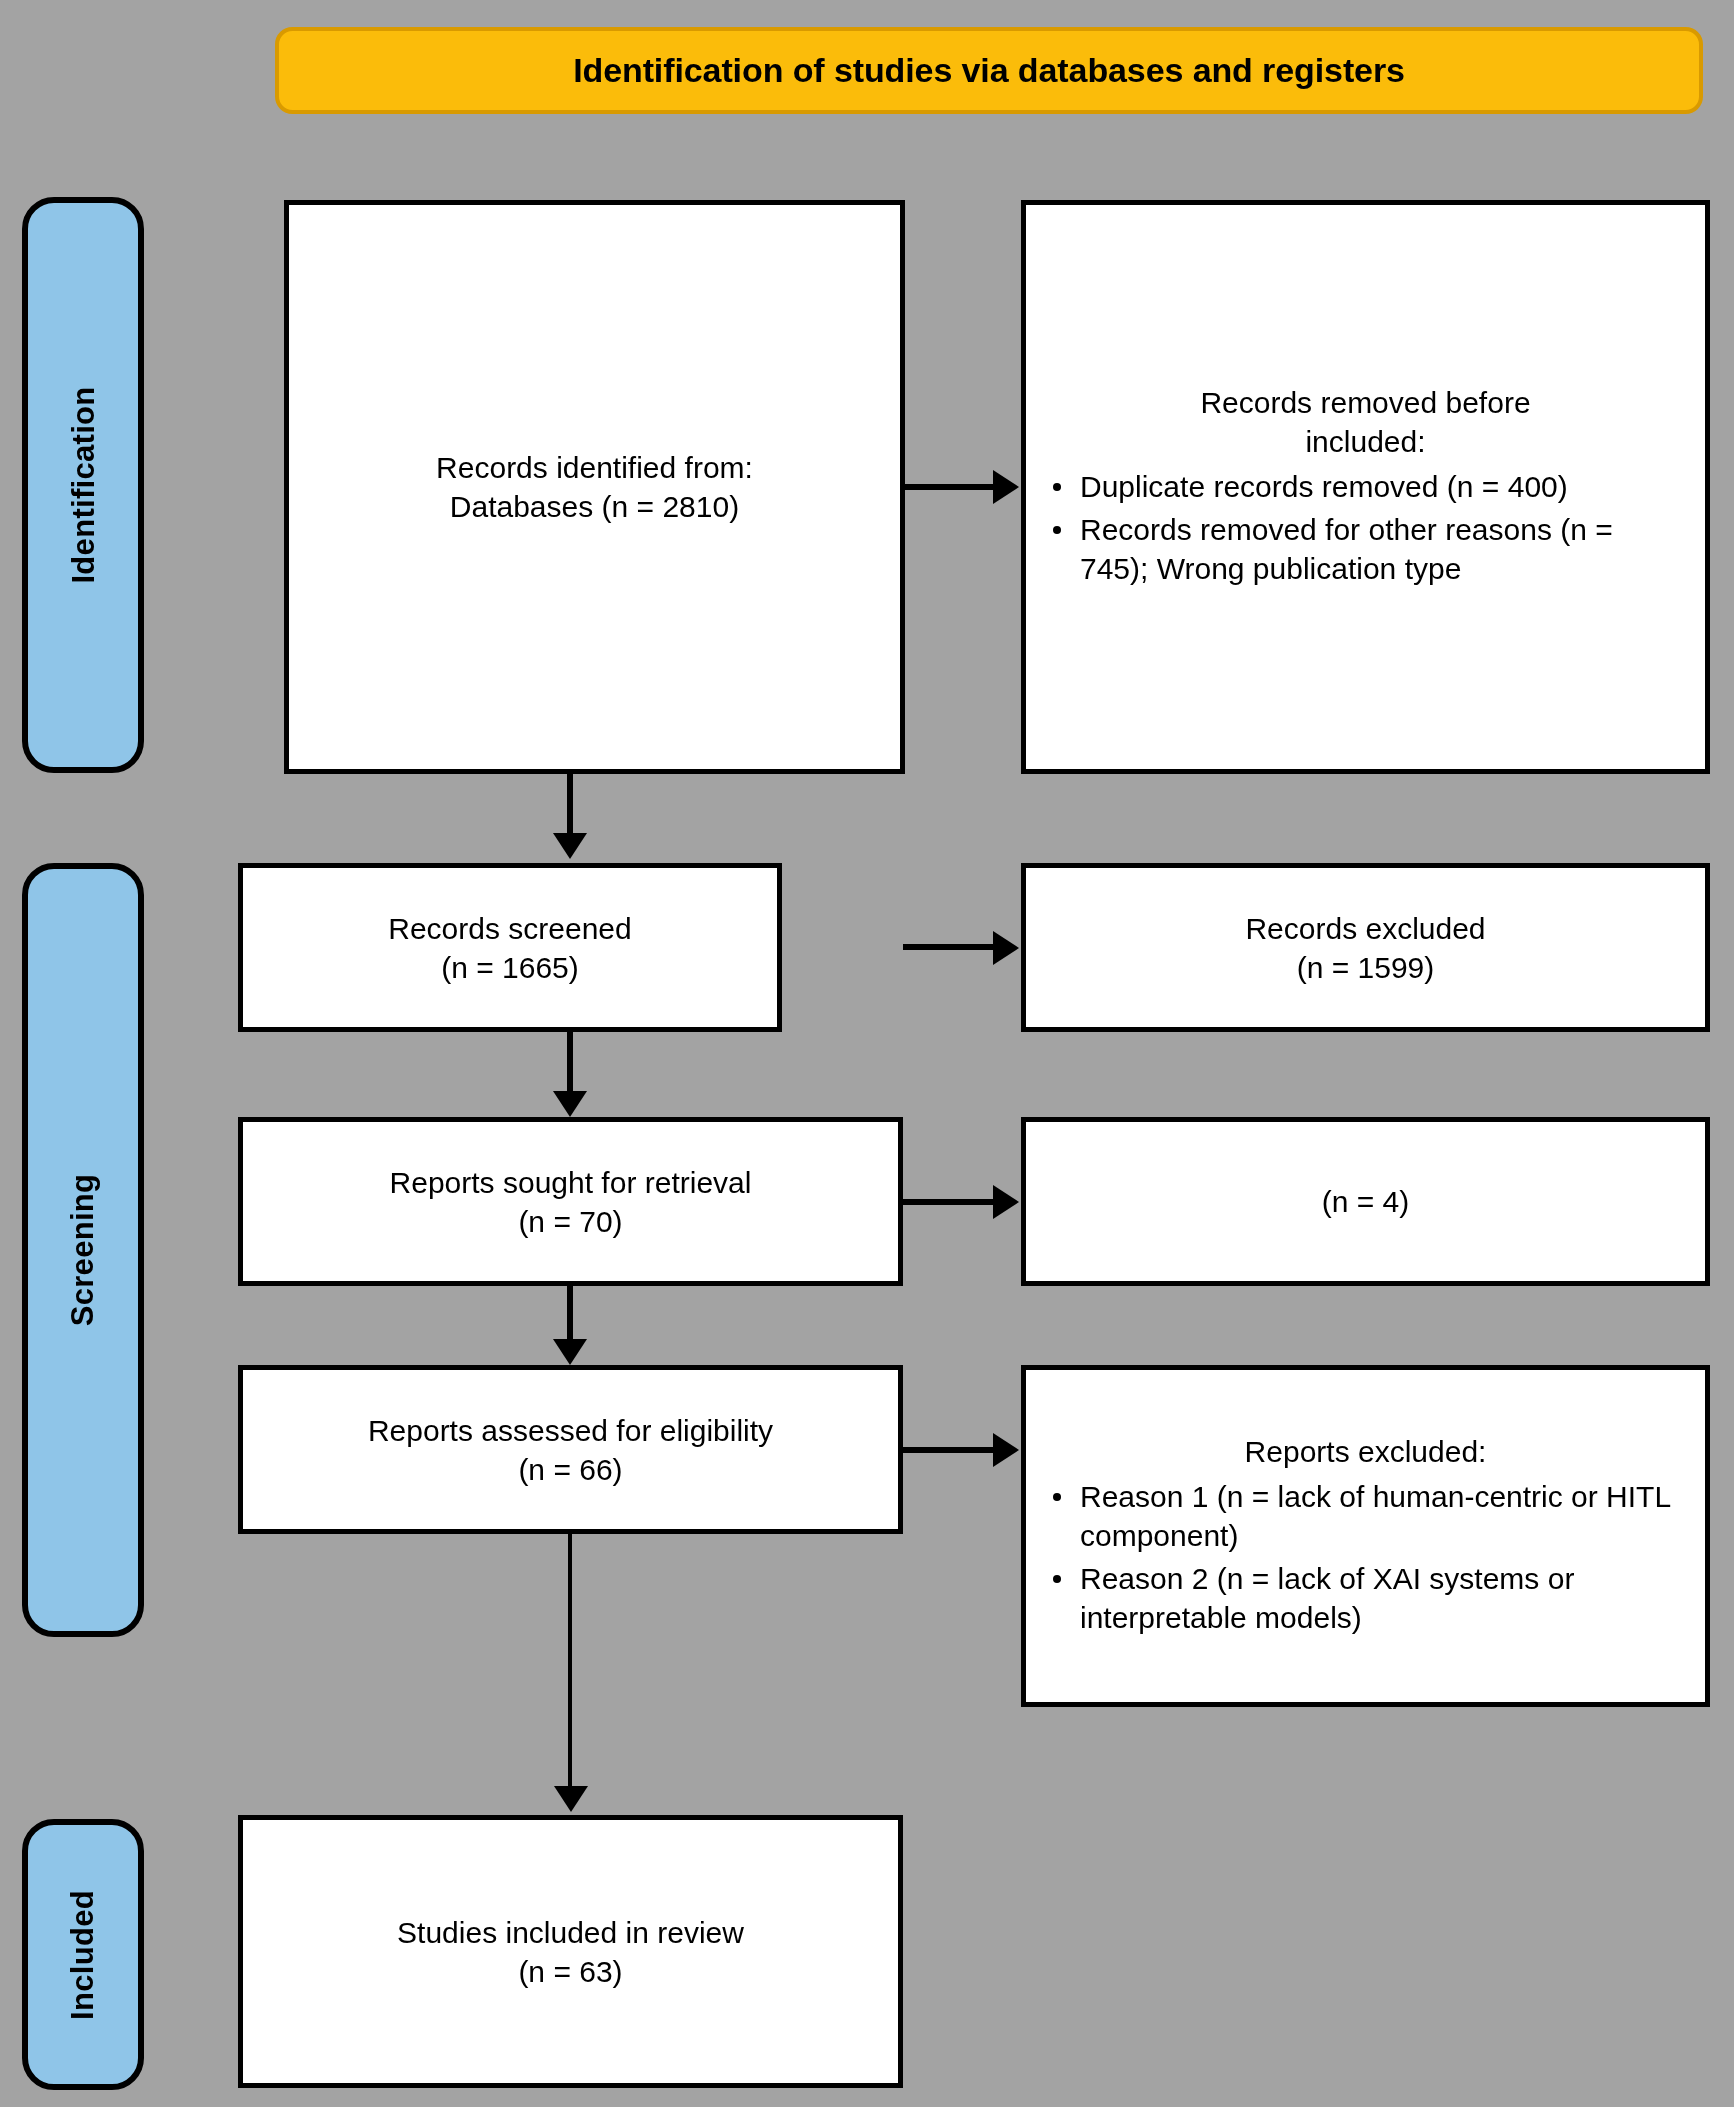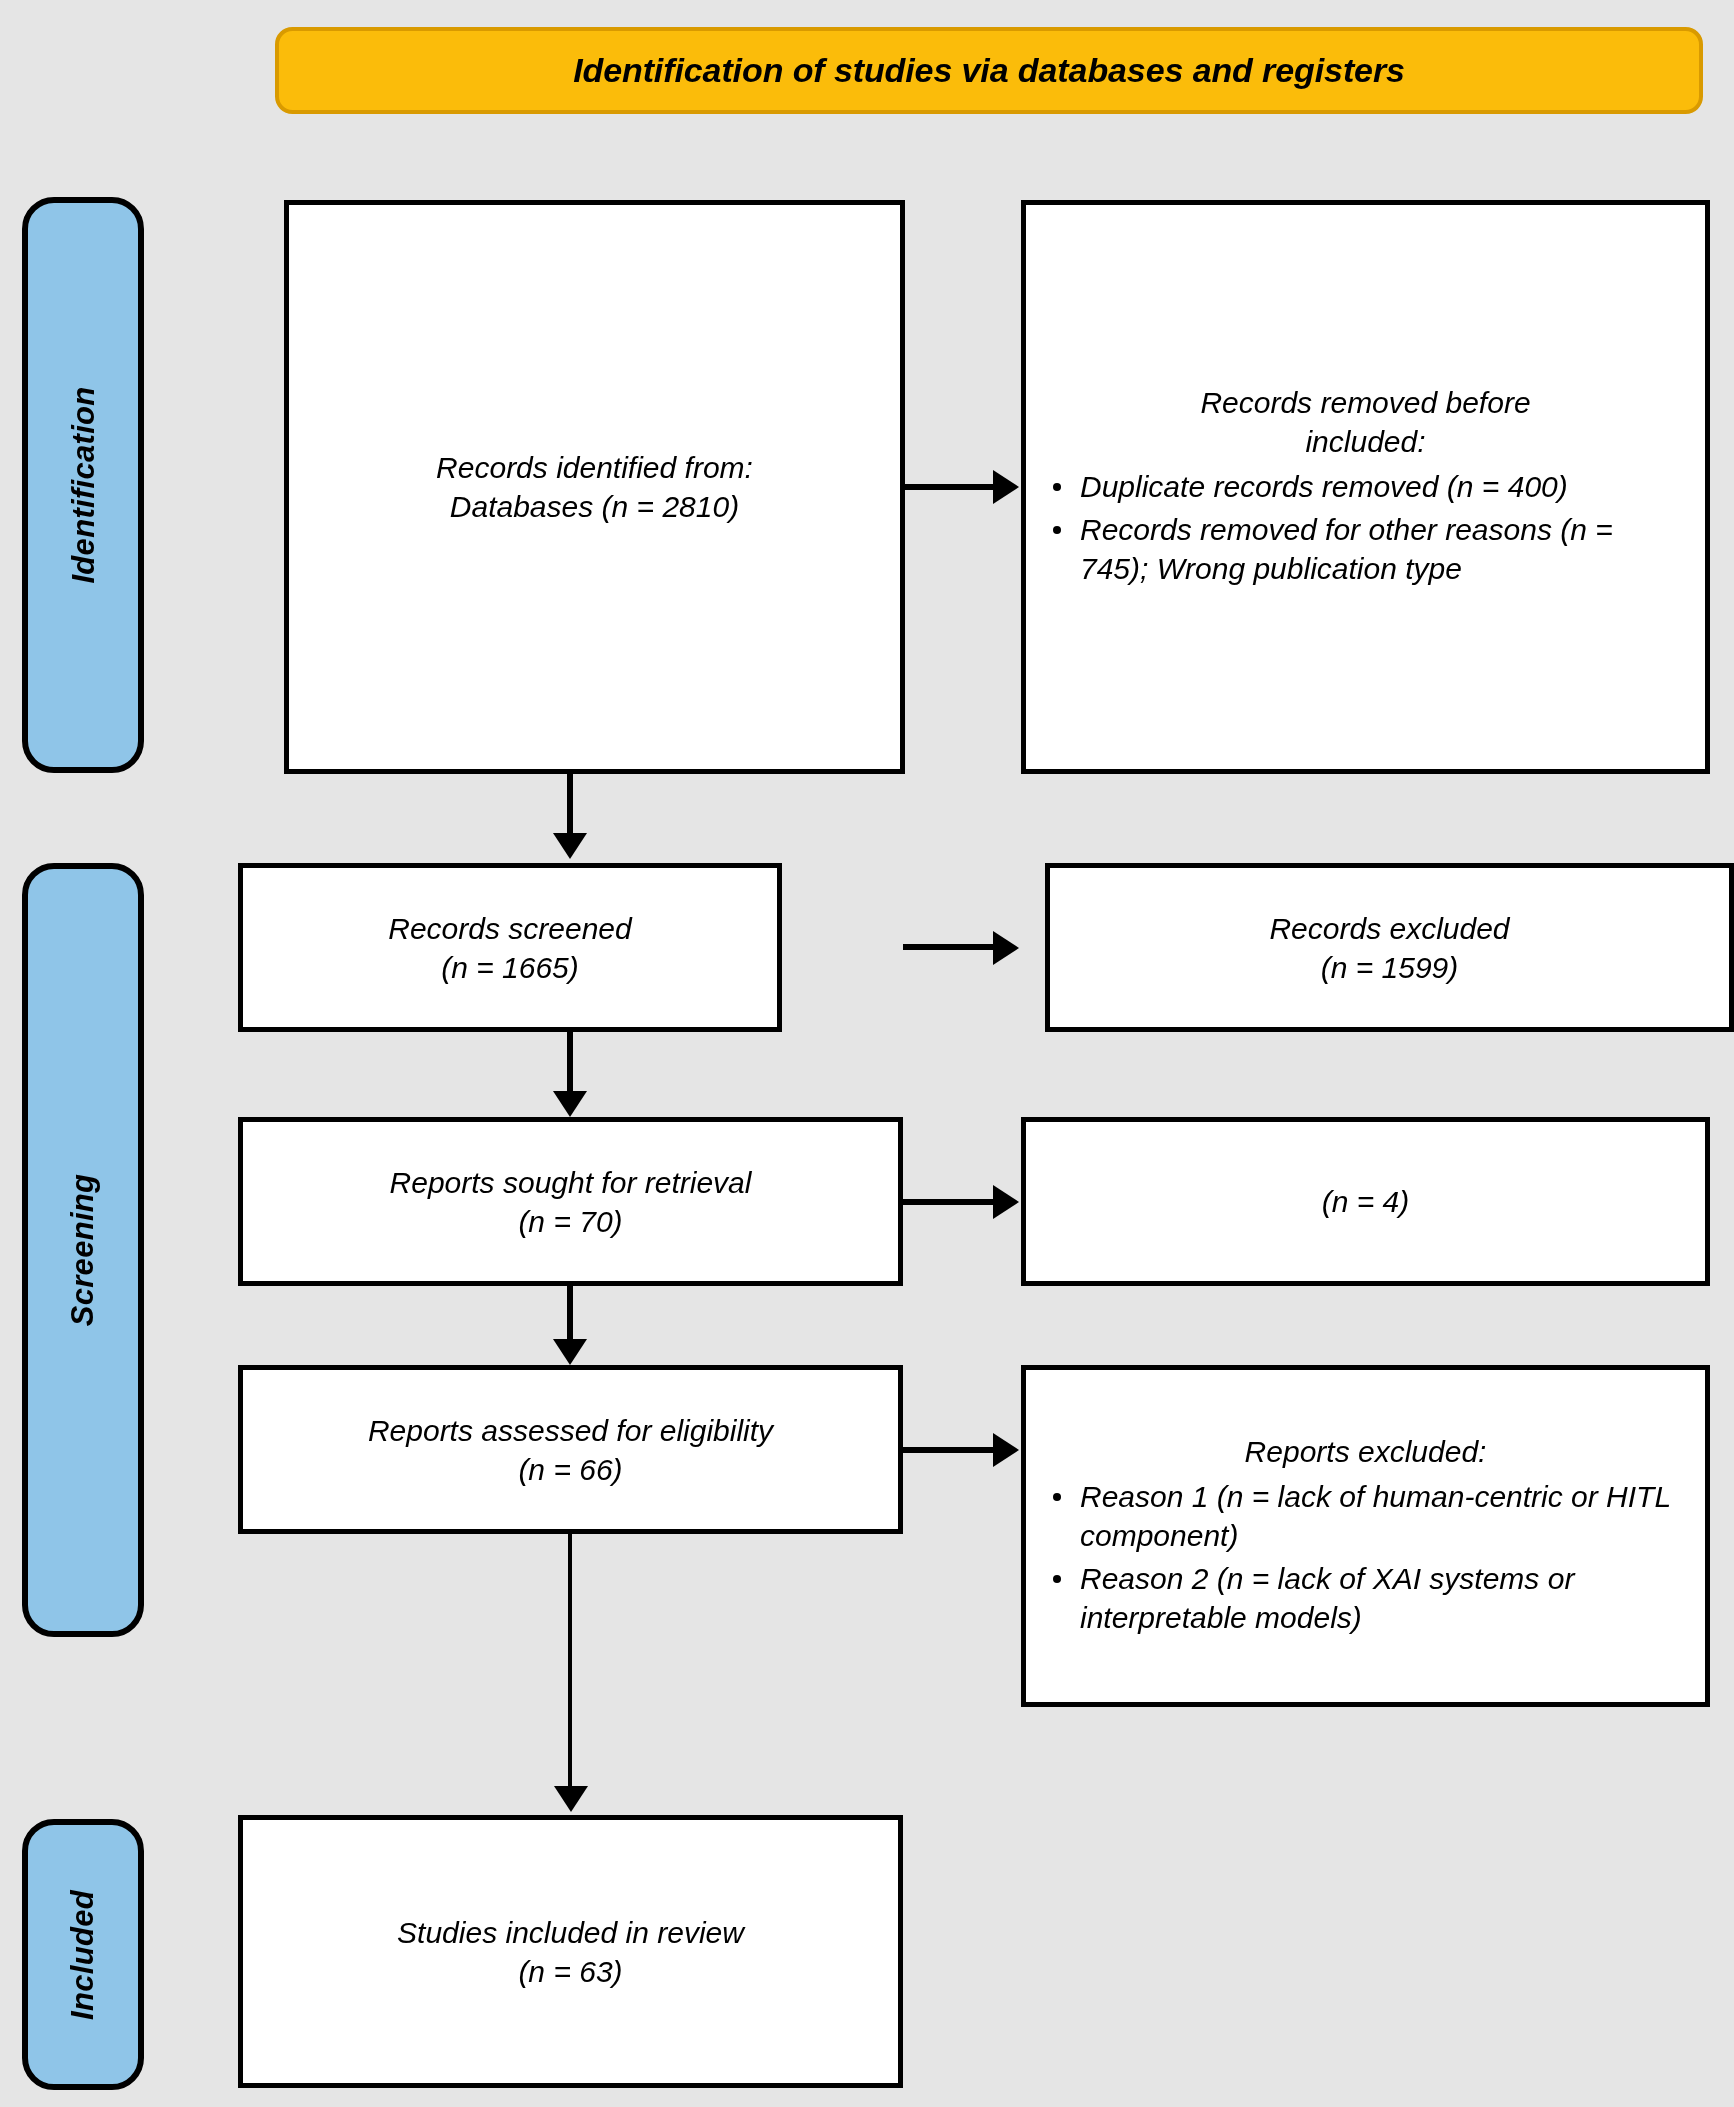--- a/index.html
+++ b/index.html
@@ -9,23 +9,22 @@
   }
   body {
     font-family: "Liberation Sans", sans-serif;
     color: #000000;
   }
 
   #page {
     position: relative;
     width: 1734px;
     height: 2108px;
-    background: #e5e5e5;
+    background: #a3a3a3;
     overflow: hidden;
-    font-style: italic;
   }
 
   
   .header-banner {
     position: absolute;
     left: 275px;
     top: 27px;
     width: 1428px;
     height: 87px;
     background: #FBBC0A;
@@ -87,21 +86,21 @@
     color: #000000;
     text-align: center;
   }
   .flow-box.left-col  { left: 284px; width: 621px; }
   .flow-box.right-col { left: 1021px; width: 689px; }
 
   
   .box-identified   { top: 200px;  height: 574px; }
   .box-removed      { top: 200px;  height: 574px; }
   .box-screened     { top: 863px; height: 169px; }
-  .box-excluded     { top: 863px; height: 169px; margin-left: 24px; }
+  .box-excluded     { top: 863px; height: 169px; }
   .box-sought       { top: 1117px; height: 169px; }
   .box-notretrieved { top: 1117px; height: 169px; }
   .box-assessed     { top: 1365px; height: 169px; }
   .box-repexcluded  { top: 1365px; height: 342px; }
   .box-included     { top: 1815px; height: 273px; }
 
   
   .box-bullets {
     list-style: none;
     margin: 6.2px 0 0 0;

